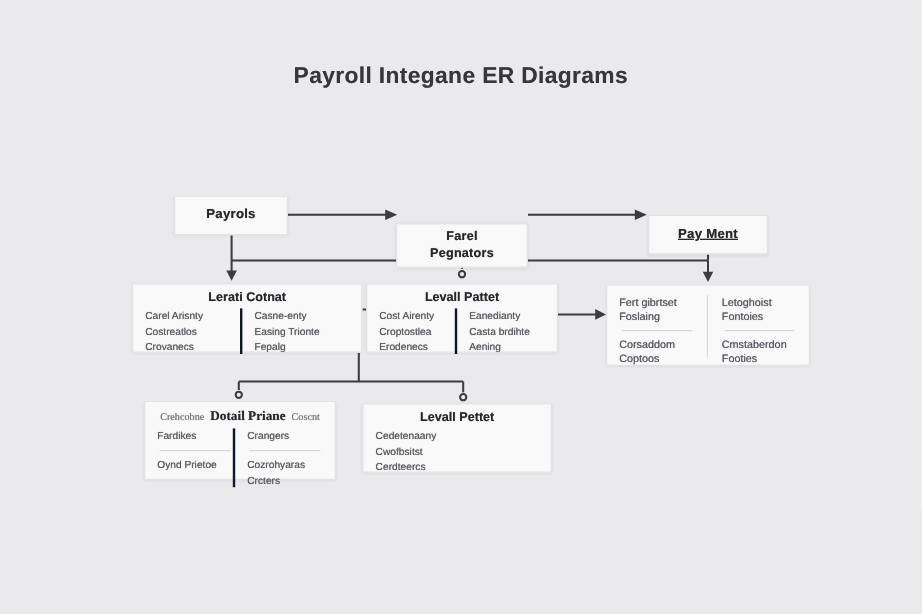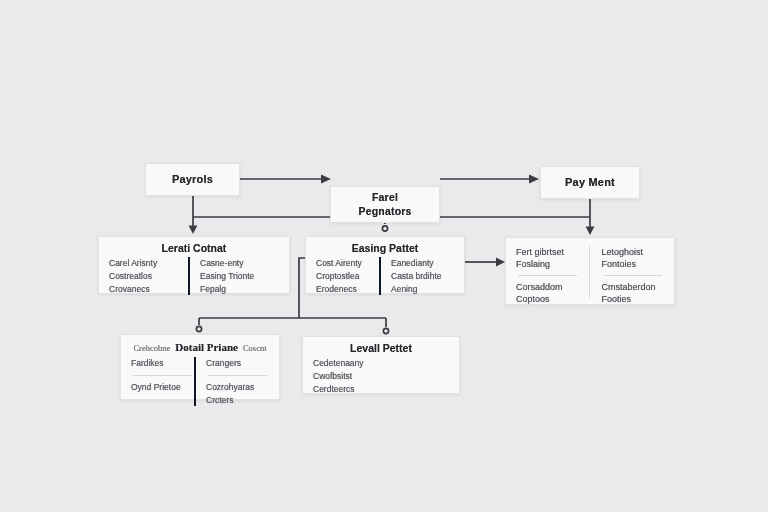--- a/index.html
+++ b/index.html
@@ -71,52 +71,53 @@
     </g>
     <g fill="#3b3b40" stroke="none">
       <polygon points="331,179 321,174.6 321,183.4"></polygon>
       <polygon points="539,179 529,174.6 529,183.4"></polygon>
       <polygon points="193,234 188.6,225.5 197.4,225.5"></polygon>
       <polygon points="590,235 585.6,226.5 594.4,226.5"></polygon>
       <polygon points="505,262 496,257.6 496,266.4"></polygon>
     </g>
   </svg>
 
+  <div class="page-title">Payroll Integane ER Diagrams</div>
 
   <div class="box entity" style="left:145px;top:163px;width:95px;height:33px;">
     <span>Payrols</span>
   </div>
 
   <div class="box entity" style="left:330px;top:161px;width:110px;height:37px;font-size:10.5px;margin-top:25px;">
     <span>Farel</span>
     <span>Pegnators</span>
   </div>
 
-  <div class="box entity" style="left:540px;top:166px;width:100px;height:33px;">
+  <div class="box entity" style="left:540px;top:179px;width:100px;height:33px;text-decoration:underline;">
     <span>Pay Ment</span>
   </div>
 
-  <div class="box" style="left:98px;top:236px;width:192px;height:58px;">
+  <div class="box" style="left:110px;top:236px;width:192px;height:58px;">
     <div class="attr-title">Lerati Cotnat</div>
     <div class="cols">
       <div class="col">
         <div class="attr-item">Carel Arisnty</div>
         <div class="attr-item">Costreatlos</div>
         <div class="attr-item">Crovanecs</div>
       </div>
       <div class="col right">
         <div class="attr-item">Casne-enty</div>
         <div class="attr-item">Easing Trionte</div>
         <div class="attr-item">Fepalg</div>
       </div>
     </div>
   </div>
 
   <div class="box" style="left:305px;top:236px;width:160px;height:58px;">
-    <div class="attr-title">Easing Pattet</div>
+    <div class="attr-title">Levall Pattet</div>
     <div class="cols">
       <div class="col">
         <div class="attr-item">Cost Airenty</div>
         <div class="attr-item">Croptostlea</div>
         <div class="attr-item">Erodenecs</div>
       </div>
       <div class="col right">
         <div class="attr-item">Eanedianty</div>
         <div class="attr-item">Casta brdihte</div>
         <div class="attr-item">Aening</div>

